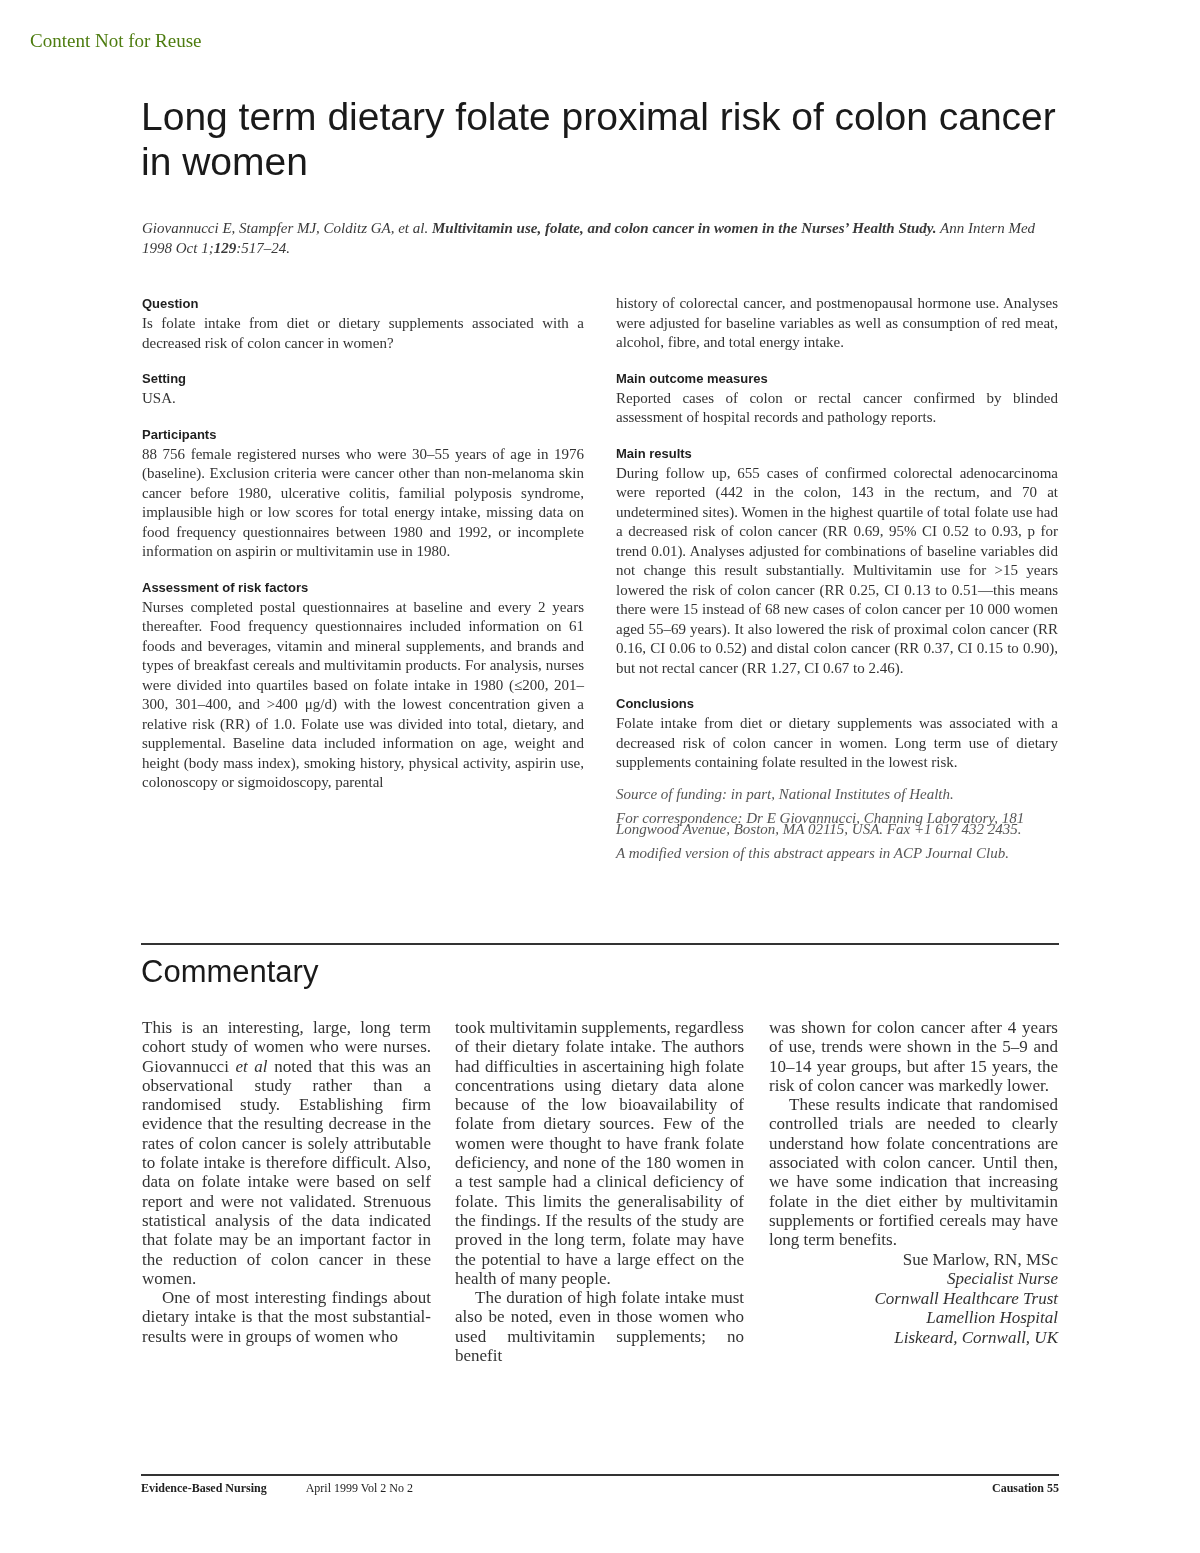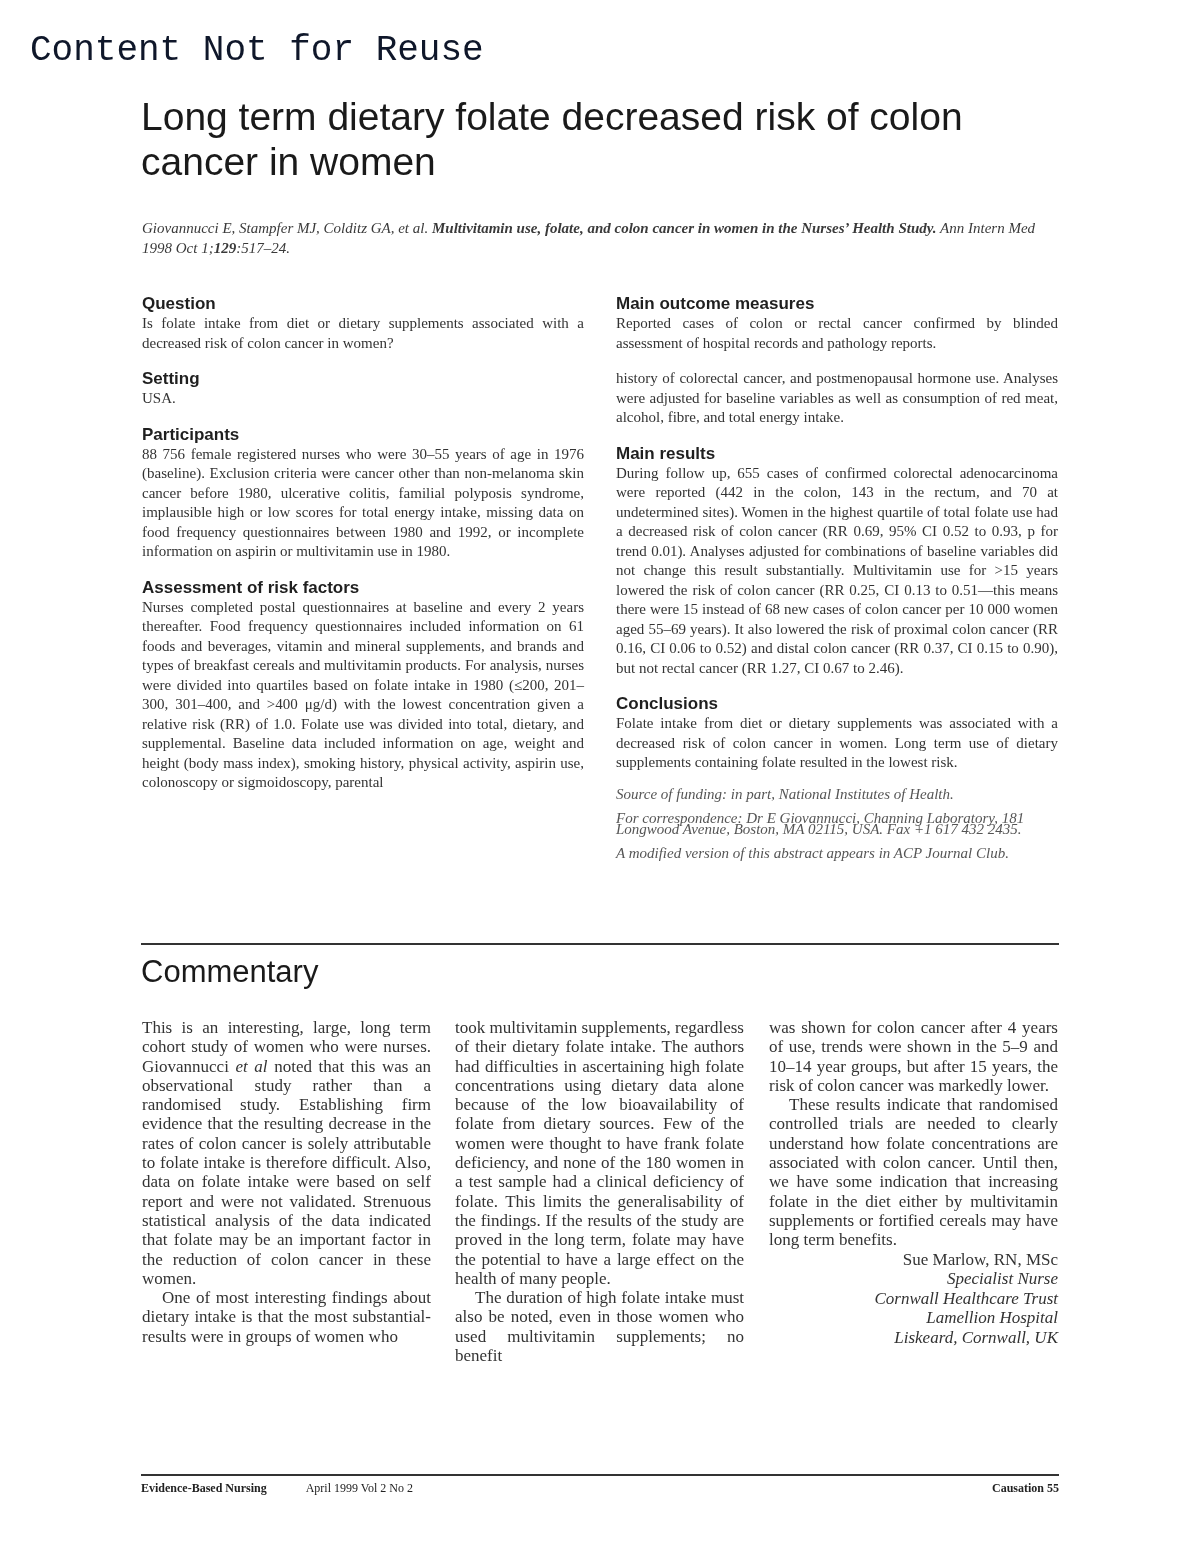--- a/index.html
+++ b/index.html
@@ -1,25 +1,25 @@
 <!DOCTYPE html>
 <html><head>
 <meta charset="utf-8">
 <style>
   html, body { margin: 0; padding: 0; background: #ffffff; }
   body { width: 1200px; height: 1553px; position: relative; overflow: hidden; color: #2b2b2b; }
-  .watermark { position: absolute; left: 30px; top: 30px; font-family: Liberation Mono, monospace; font-size: 36px; color: #0f172a; }
+  .watermark { position: absolute; left: 30px; top: 30px; font-family: Liberation Serif, serif; font-size: 19px; color: #4d7c0f; }
   .title { position: absolute; left: 141px; top: 94px; width: 920px; font-family: "Liberation Sans", sans-serif; font-size: 39px; line-height: 45px; color: #1a1a1a; margin: 0; font-weight: normal; }
   .citation { position: absolute; left: 142px; top: 218px; width: 918px; font-family: "Liberation Serif", serif; font-style: italic; font-size: 15px; line-height: 20px; color: #3a3a3a; }
   .citation b { font-weight: bold; }
   .col { position: absolute; width: 442px; font-family: "Liberation Serif", serif; font-size: 15px; line-height: 19.5px; color: #333; text-align: justify; }
   .col-left { left: 142px; top: 294px; }
   .col-right { left: 616px; top: 294px; }
   .sec { margin: 0 0 16px 0; }
-  .sec h3 { margin: 0; font-family: "Liberation Sans", sans-serif; font-size: 17px; line-height: 20px; font-weight: bold; color: #1f1f1f; }
+  .sec h3 { margin: 0; font-family: "Liberation Sans", sans-serif; font-size: 13px; line-height: 20px; font-weight: bold; color: #1f1f1f; }
   .sec p { margin: 0; }
   .notes { font-family: "Liberation Serif", serif; font-style: italic; font-size: 15px; line-height: 11px; color: #555; text-align: left; }
   .notes p { margin: 0 0 13px 0; }
   .rule { position: absolute; left: 141px; width: 918px; height: 2px; background: #333; }
   .rule-top { top: 943px; }
   .rule-foot { top: 1474px; height: 2px; }
   .commentary-title { position: absolute; left: 141px; top: 954px; font-family: "Liberation Sans", sans-serif; font-size: 31px; font-weight: normal; color: #1a1a1a; margin: 0; }
   .ccol { position: absolute; top: 1018px; width: 289px; font-family: "Liberation Serif", serif; font-size: 17px; line-height: 19.3px; color: #333; text-align: justify; }
   .ccol p { margin: 0; }
   .ccol p.indent { text-indent: 20px; }
@@ -33,21 +33,21 @@
   .footer { position: absolute; top: 1481px; left: 141px; width: 918px; font-family: Liberation Serif, serif; font-size: 12px; color: #222; }
   .footer .journal { font-weight: bold; }
   .footer .issue { margin-left: 36px; }
   .footer .right { position: absolute; right: 0; top: 0; font-weight: bold; }
 </style>
 </head>
 <body>
 
 <div class="watermark">Content Not for Reuse</div>
 
-<h1 class="title">Long term dietary folate decreased risk of colon cancer in women</h1>
+<h1 class="title">Long term dietary folate proximal risk of colon cancer in women</h1>
 
 <div class="citation">
   <span>Giovannucci E, Stampfer MJ, Colditz GA, et al. </span><b>Multivitamin use, folate, and colon cancer in women in the Nurses’ Health Study.</b><span> Ann Intern Med 1998 Oct 1;</span><b>129</b><span>:517–24.</span>
 </div>
 
 <div class="col col-left">
   <div class="sec">
     <h3>Question</h3>
     <p>Is folate intake from diet or dietary supplements associated with a decreased risk of colon cancer in women?</p>
   </div>
@@ -60,25 +60,25 @@
     <p>88 756 female registered nurses who were 30–55 years of age in 1976 (baseline). Exclusion criteria were cancer other than non-melanoma skin cancer before 1980, ulcerative colitis, familial polyposis syndrome, implausible high or low scores for total energy intake, missing data on food frequency questionnaires between 1980 and 1992, or incomplete information on aspirin or multivitamin use in 1980.</p>
   </div>
   <div class="sec">
     <h3>Assessment of risk factors</h3>
     <p>Nurses completed postal questionnaires at baseline and every 2 years thereafter. Food frequency questionnaires included information on 61 foods and beverages, vitamin and mineral supplements, and brands and types of breakfast cereals and multivitamin products. For analysis, nurses were divided into quartiles based on folate intake in 1980 (≤200, 201–300, 301–400, and &gt;400 μg/d) with the lowest concentration given a relative risk (RR) of 1.0. Folate use was divided into total, dietary, and supplemental. Baseline data included information on age, weight and height (body mass index), smoking history, physical activity, aspirin use, colonoscopy or sigmoidoscopy, parental</p>
   </div>
 </div>
 
 <div class="col col-right">
   <div class="sec">
+    <p>history of colorectal cancer, and postmenopausal hormone use. Analyses were adjusted for baseline variables as well as consumption of red meat, alcohol, fibre, and total energy intake.</p>
+  </div>
+  <div class="sec">
     <h3>Main outcome measures</h3>
     <p>Reported cases of colon or rectal cancer confirmed by blinded assessment of hospital records and pathology reports.</p>
-  </div>
-  <div class="sec">
-    <p>history of colorectal cancer, and postmenopausal hormone use. Analyses were adjusted for baseline variables as well as consumption of red meat, alcohol, fibre, and total energy intake.</p>
   </div>
   <div class="sec">
     <h3>Main results</h3>
     <p>During follow up, 655 cases of confirmed colorectal adenocarcinoma were reported (442 in the colon, 143 in the rectum, and 70 at undetermined sites). Women in the highest quartile of total folate use had a decreased risk of colon cancer (RR 0.69, 95% CI 0.52 to 0.93, p for trend 0.01). Analyses adjusted for combinations of baseline variables did not change this result substantially. Multivitamin use for &gt;15 years lowered the risk of colon cancer (RR 0.25, CI 0.13 to 0.51—this means there were 15 instead of 68 new cases of colon cancer per 10 000 women aged 55–69 years). It also lowered the risk of proximal colon cancer (RR 0.16, CI 0.06 to 0.52) and distal colon cancer (RR 0.37, CI 0.15 to 0.90), but not rectal cancer (RR 1.27, CI 0.67 to 2.46).</p>
   </div>
   <div class="sec">
     <h3>Conclusions</h3>
     <p>Folate intake from diet or dietary supplements was associated with a decreased risk of colon cancer in women. Long term use of dietary supplements containing folate resulted in the lowest risk.</p>
   </div>
   <div class="notes">

